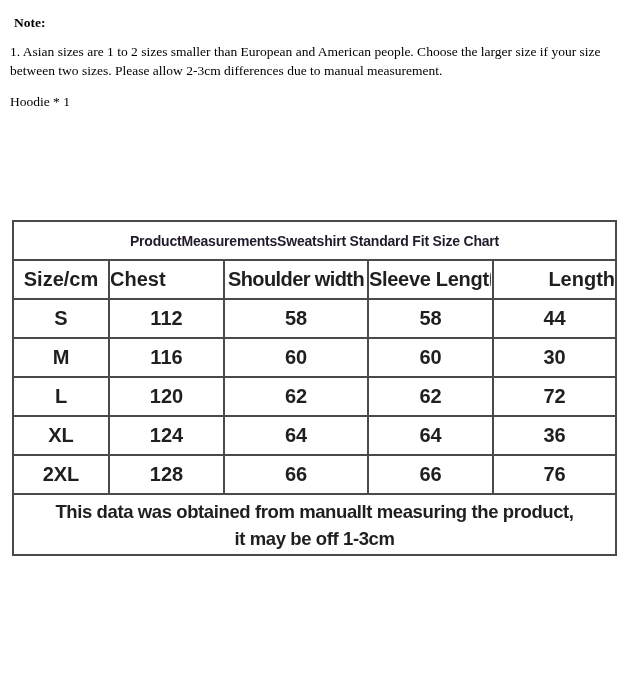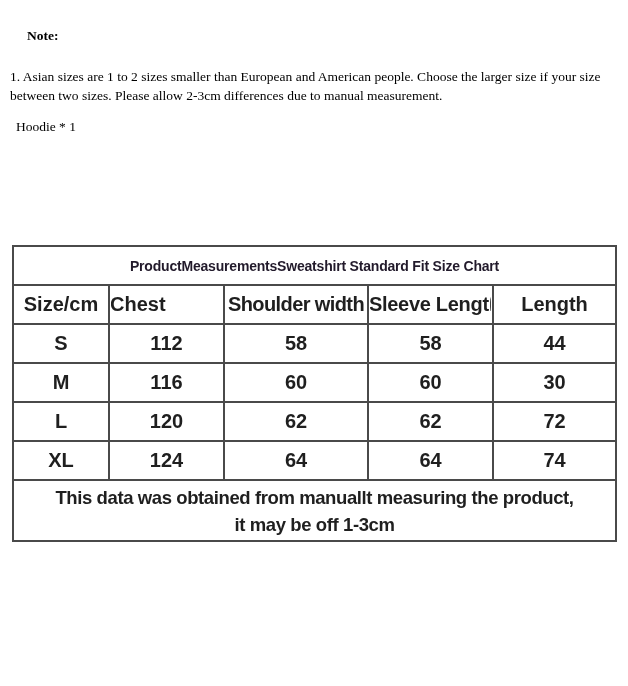--- a/index.html
+++ b/index.html
@@ -19,33 +19,33 @@
     padding: 9px 8px 0 10px;
     font-family: "Liberation Serif", serif;
     color: #000000;
   }
   .serif {
     font-size: 13.5px;
     line-height: 19px;
   }
   .bold-heading {
     font-weight: bold;
-    margin: 17px;
+    margin: 4px;
   }
   .notes-items {
-    margin-top: 22px;
+    margin-top: 10px;
   }
   .notes-items p {
     margin: 0;
   }
   .packing-heading {
     margin-top: 46px;
   }
   .packing-item {
-    margin: 12px 0 0 6px;
+    margin: 12px 0 0 0;
   }
 
   
   table.size-chart {
     border-collapse: collapse;
     table-layout: fixed;
     width: 603px;
     margin: 109px 0 0 2px;
     font-family: "Liberation Sans", sans-serif;
     font-weight: bold;
@@ -78,21 +78,21 @@
   }
   th.hdr-shoulder {
     font-size: 18px;
     letter-spacing: -0.6px;
   }
   th.hdr-sleeve {
     font-size: 15px;
     letter-spacing: -0.3px;
   }
   th.hdr-length {
-    text-align: center;
+    text-align: right;
     padding-left: 11px;
     font-size: 19px;
   }
   tr.data-row td {
     height: 37px;
     font-size: 20px;
   }
   tr.footnote-row td {
     height: 59px;
     font-size: 18.5px;
@@ -153,21 +153,28 @@
         <td>120</td>
         <td>62</td>
         <td>62</td>
         <td>72</td>
       </tr>
       <tr class="data-row">
         <td>XL</td>
         <td>124</td>
         <td>64</td>
         <td>64</td>
-        <td>74</td>
+        <td>36</td>
+      </tr>
+      <tr class="data-row">
+        <td>2XL</td>
+        <td>128</td>
+        <td>66</td>
+        <td>66</td>
+        <td>76</td>
       </tr>
 
       <tr class="footnote-row">
         <td colspan="5">
           <div>This data was obtained from manuallt measuring the product,</div>
           <div>it may be off 1-3cm</div>
         </td>
       </tr>
     </tbody>
   </table>

